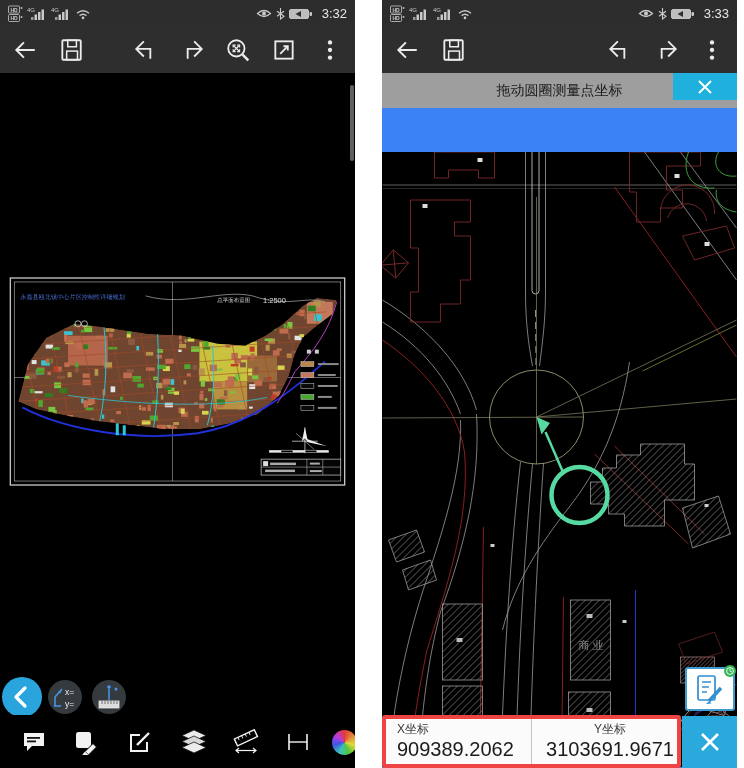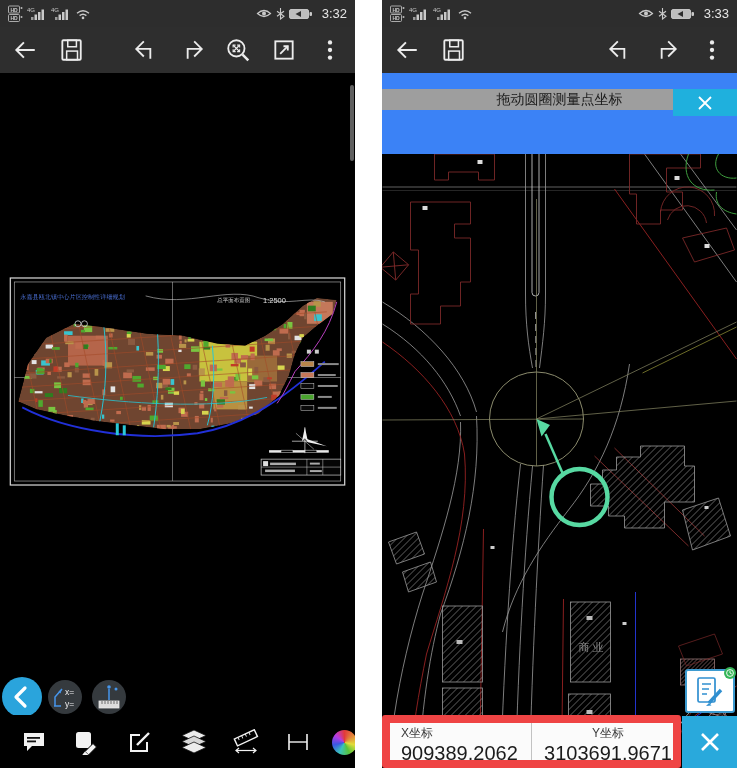--- a/index.html
+++ b/index.html
@@ -11,21 +11,21 @@
   .statusbar .spacer{flex:1;}
   .sb-ic{display:flex;align-items:center;margin-right:4px;}
   .sb-time{color:#e6e6e6;font-size:13px;margin-left:5px;}
   .hdtxt{fill:#c9c9c9;font-size:5px;font-weight:bold;}
   
   .toolbar{height:46px;background:#2e2e2e;display:flex;align-items:center;padding:0 10px;box-sizing:border-box;}
   .tb-btn{width:30px;height:30px;display:flex;align-items:center;justify-content:center;background:none;border:none;padding:0;}
   .tb-spacer{flex:1;}
   .tb-gap{width:16px;}
   
-  .banner{height:21px;background:#9e9e9e;position:relative;display:flex;align-items:center;justify-content:center;margin-top:16px;}
+  .banner{height:35px;background:#9e9e9e;position:relative;display:flex;align-items:center;justify-content:center;}
   .banner-text{color:#1c1c1c;font-size:14px;}
   .banner-close{position:absolute;right:0;top:0;width:64px;height:27px;background:#1fb0dd;border:none;
     display:flex;align-items:center;justify-content:center;padding:0;}
   
   .canvasL{position:relative;height:642px;background:#000;}
   .canvasR{position:relative;height:615px;background:#000;margin-top:44px;}
   .mapthumb{position:absolute;left:8px;top:203px;width:339px;height:211px;background:#000;}
   .cad{position:absolute;left:0;top:0;width:355px;height:615px;}
   .vscroll{position:absolute;right:1px;top:12px;width:4px;height:76px;background:#606060;border-radius:2px;}
   
@@ -35,21 +35,21 @@
   .fab-g1{left:48px;top:607px;width:34px;height:34px;}
   .fab-g2{left:92px;top:607px;width:34px;height:34px;}
   
   .bottombar{position:relative;height:53px;background:#000;}
   .tool{position:absolute;top:13px;width:28px;height:28px;background:none;border:none;padding:0;
     display:flex;align-items:center;justify-content:center;}
   .colorwheel{width:25px;height:25px;border-radius:50%;
     background:conic-gradient(#e23a3a,#e2883a,#e2dc3a,#58c43a,#3ac4bc,#3a58e2,#b83ae2,#e23a3a);}
   
   .coord-panel{position:absolute;left:0;bottom:0;width:299px;height:53px;box-sizing:border-box;
-    background:#fbfbfb;border:8px solid #ef4444;border-radius:3px;display:flex;margin-top:45px;}
+    background:#fbfbfb;border:4px solid #ef4444;border-radius:3px;display:flex;margin-top:45px;}
   .coord-cell{flex:1;padding:3px 0 0 11px;box-sizing:border-box;}
   .coord-cell+.coord-cell{border-left:1px solid #c2c2c2;text-align:center;}
   .coord-label{font-size:12px;color:#3c3c3c;line-height:15px;}
   .coord-value{font-size:20px;color:#1b1b1b;line-height:24px;}
   .btn-close-big{position:absolute;right:0;bottom:0;width:55px;height:52px;background:#29a9dc;border:none;
     display:flex;align-items:center;justify-content:center;padding:0;}
   .fab-edit{position:absolute;right:2px;bottom:56px;width:50px;height:44px;background:#fff;
     border:2px solid #3d9bd0;border-radius:3px;box-sizing:border-box;display:flex;align-items:center;justify-content:center;padding:0;}
   svg{display:block;}
 </style>

